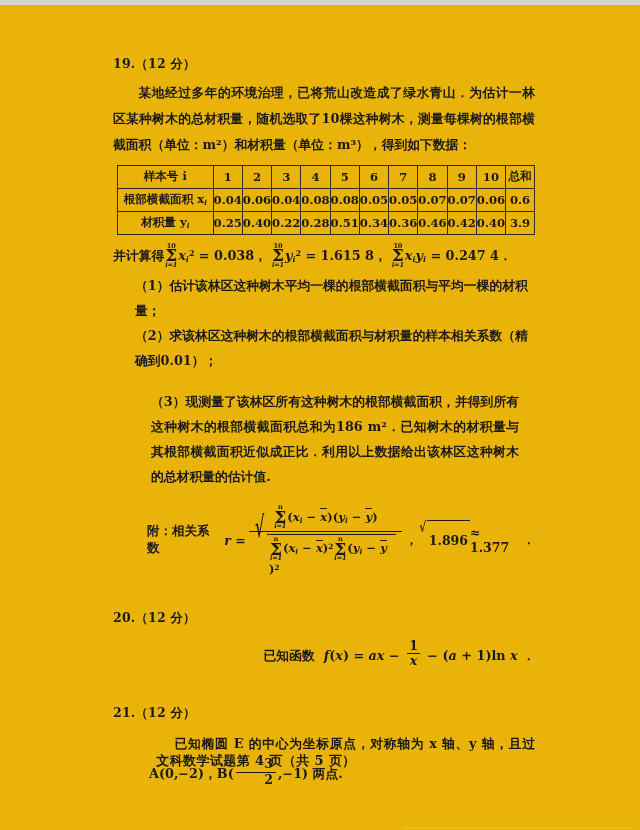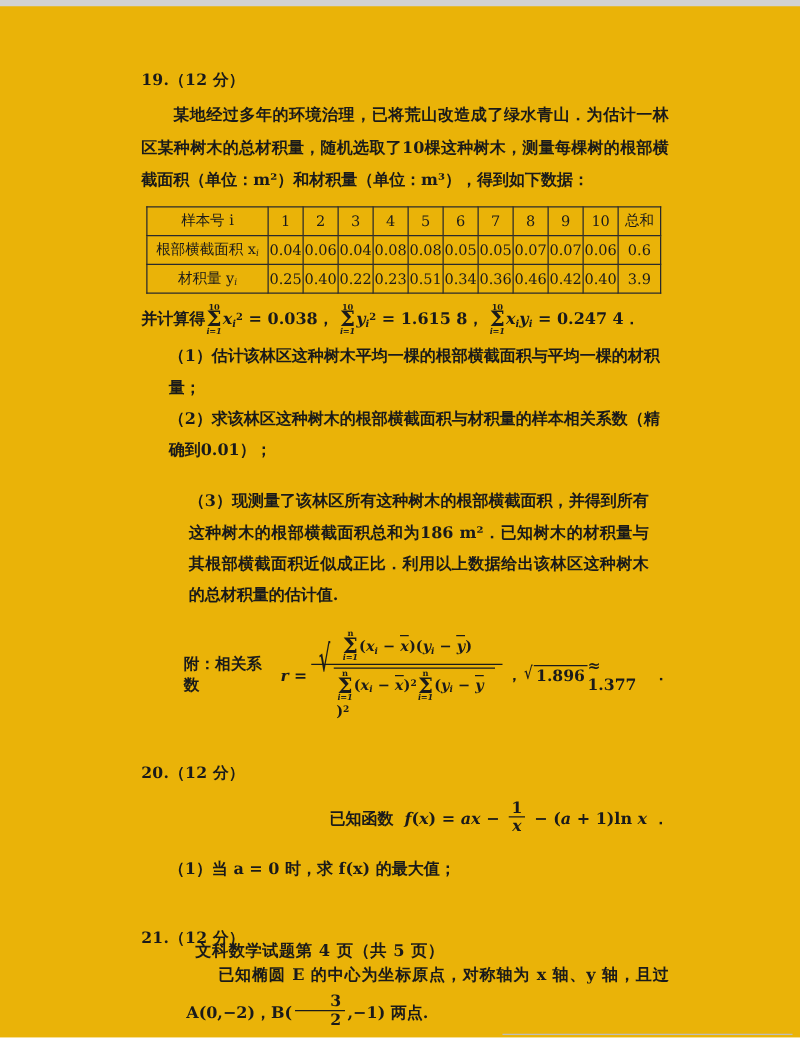--- a/index.html
+++ b/index.html
@@ -100,21 +100,21 @@
     margin: 0 2px;
     position: relative;
     top: -0.2em;
   }
   .frac .num { padding: 0 3px; font-size: 0.98em; }
   .frac .den { padding: 0 3px; font-size: 0.98em; border-top: 1.1px solid #1a1a1a; }
   
   .data-table {
     border-collapse: collapse;
     margin: 7px 0 6px 4px;
-    font-weight: normal;
+    font-weight: bold;
   }
   .data-table td {
     border: 1.2px solid #2b2b2b;
     text-align: center;
     font-size: 11.6px;
     padding: 2px 0 3px 0;
     height: 17px;
     white-space: nowrap;
   }
   .data-table td.rowlab {
@@ -150,21 +150,21 @@
     transform-origin: left bottom;
     display: inline-block;
     margin-right: -1px;
   }
   .radical .rbody {
     border-top: 1.1px solid #1a1a1a;
     padding: 1px 3px 0 2px;
   }
   .sqrt-sm { display: inline-flex; align-items: stretch; vertical-align: middle; }
   .sqrt-sm .s { font-size: 14px; line-height: 1; transform: scaleX(0.75); display:inline-block; }
-  .sqrt-sm .b { border-top: 1.1px solid #1a1a1a; padding: 0 2px; }
+  .sqrt-sm .b { border-top: 1.1px solid #1a1a1a; padding: 12px 2px; }
   
   .fn-line {
     font-weight: bold;
     font-size: 12.8px;
     padding-left: 24px;
     margin: 14px 0 12px 0;
     line-height: 30px;
     text-align: right;
   }
   .footer {
@@ -227,21 +227,21 @@
         <td class="numcell">0.07</td>
         <td class="numcell">0.07</td>
         <td class="numcell">0.06</td>
         <td class="sumcell">0.6</td>
       </tr>
       <tr>
         <td class="rowlab"><span>材积量 y</span><sub class="mi">i</sub></td>
         <td class="numcell">0.25</td>
         <td class="numcell">0.40</td>
         <td class="numcell">0.22</td>
-        <td class="numcell">0.23</td>
+        <td class="numcell">0.28</td>
         <td class="numcell">0.51</td>
         <td class="numcell">0.34</td>
         <td class="numcell">0.36</td>
         <td class="numcell">0.46</td>
         <td class="numcell">0.42</td>
         <td class="numcell">0.40</td>
         <td class="sumcell">3.9</td>
       </tr>
     </tbody>
       </table>
@@ -301,21 +301,20 @@
     <div class="fn-line">
       <span>已知函数</span>
       <span class="mi">&nbsp;f</span>(<span class="mi">x</span>) = <span class="mi">ax</span> −
       <span class="frac">
           <span class="num mn">1</span>
           <span class="den mi">x</span>
         </span>
       − (<span class="mi">a</span> + <span class="mn">1</span>)ln <span class="mi">x</span> <span>．</span>
     </div>
 
-    <p class="sub">（1）当 a = 0 时，求 f(x) 的最大值；</p>
 
     <div class="q-head" style="margin-top:34px;">21.（12 分）</div>
 
     <p class="para indent" style="line-height:30px;margin-left:36px;">
       <span>已知椭圆 E 的中心为坐标原点，对称轴为 x 轴、y 轴，且过 A(0,−2)，B(</span><span class="frac">
           <span class="num mn">3</span>
           <span class="den mn">2</span>
         </span><span>,−1) 两点.</span>
     </p>
 

